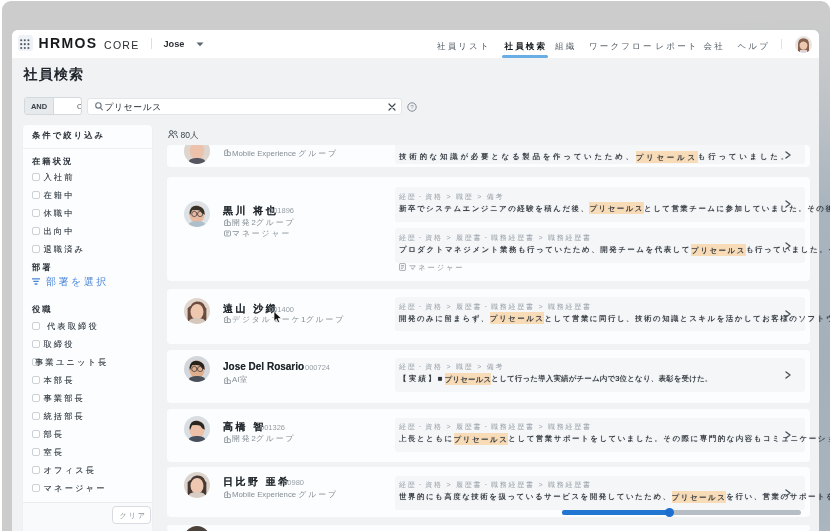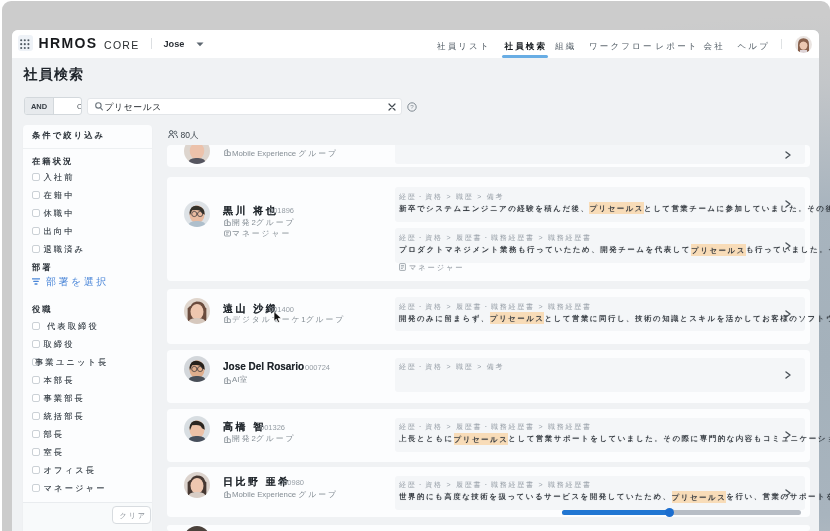--- a/index.html
+++ b/index.html
@@ -164,20 +164,21 @@
         <ellipse cx="13.0" cy="13.0" rx="7.280000000000001" ry="8.32" fill="#ecc2ab"></ellipse>
         <path d="M3.6400000000000006 26 Q4.55 19.5 13.0 20.02 Q21.45 19.5 22.36 26 Z" fill="#55555e"></path>
       </g>
     </svg>
     <svg style="position:absolute;left:56.5px;top:4.8px" width="7" height="7" viewBox="0 0 7 7">
       <path d="M0.6 6.5 V1.8 L3.5 0.5 V6.5 M3.5 2.5 L6.4 3.4 V6.5 M0.6 6.5 H6.4" fill="none" stroke="#848d94" stroke-width="0.8" stroke-linejoin="round"></path>
       <path d="M1.7 3 h0.8 M1.7 4.4 h0.8" stroke="#848d94" stroke-width="0.6"></path>
     </svg>
     <div class="grp" style="position:absolute;left:65px;top:5.5px;line-height:8px;white-space:nowrap">Mobile Experience <span class="jp">グループ</span></div>
     <div style="position:absolute;left:227.5px;top:0;width:410.5px;height:19.5px;background:#f4f6f8;border-radius:0 0 3px 3px"></div>
+    <div class="dtx" style="position:absolute;left:232px;top:8.8px;font-size:7.5px;line-height:8px;letter-spacing:2.7px">技術的な知識が必要となる製品を作っていたため、<span class="hl">プリセールス</span>も行っていました。</div>
     <svg style="position:absolute;left:617.5px;top:6.5px" width="6" height="8" viewBox="0 0 6 8">
       <path class="chev" d="M1 1 L5 4 L1 7"></path>
     </svg>
   </div>
 <div class="a card" style="top:176.5px;height:104.5px;">
     <svg style="position:absolute;left:17.2px;top:24.5px" width="26" height="26" viewBox="0 0 26 26">
       <filter id="bavc2">
         <feGaussianBlur stdDeviation="0.55"></feGaussianBlur>
       </filter>
       <defs>
@@ -283,20 +284,21 @@
     </svg>
     <div class="nm" style="position:absolute;left:56px;top:12px;line-height:9px;white-space:nowrap">Jose Del Rosario</div>
     <div class="id" style="position:absolute;left:138px;top:13.5px;line-height:8px">000724</div>
     <svg style="position:absolute;left:56.5px;top:26.5px" width="7" height="7" viewBox="0 0 7 7">
       <path d="M0.6 6.5 V1.8 L3.5 0.5 V6.5 M3.5 2.5 L6.4 3.4 V6.5 M0.6 6.5 H6.4" fill="none" stroke="#848d94" stroke-width="0.8" stroke-linejoin="round"></path>
       <path d="M1.7 3 h0.8 M1.7 4.4 h0.8" stroke="#848d94" stroke-width="0.6"></path>
     </svg>
     <div class="grp" style="position:absolute;left:65px;top:26.2px;line-height:8px;white-space:nowrap">AI<span class="jp">室</span></div>
     <div style="position:absolute;left:227.5px;top:7.5px;width:410.5px;height:34.5px;background:#f4f6f8;border-radius:3px"></div>
     <div class="jp lbl" style="position:absolute;left:232px;top:13.3px;line-height:7px;white-space:nowrap">経歴・資格 &gt; 職歴 &gt; 備考</div>
+    <div class="dtx" style="position:absolute;left:232px;top:25.2px;font-size:7.5px;line-height:8px;letter-spacing:0.15px"><span style="letter-spacing:2.2px">【実績】■</span><span class="hl">プリセールス</span>として行った導入実績がチーム内で3位となり、表彰を受けた。</div>
     <svg style="position:absolute;left:617.5px;top:20.8px" width="6" height="8" viewBox="0 0 6 8">
       <path class="chev" d="M1 1 L5 4 L1 7"></path>
     </svg>
   </div>
 <div class="a card" style="top:409px;height:53px;">
     <svg style="position:absolute;left:17.2px;top:6.5px" width="26" height="26" viewBox="0 0 26 26">
       <filter id="bavc5">
         <feGaussianBlur stdDeviation="0.55"></feGaussianBlur>
       </filter>
       <defs>

